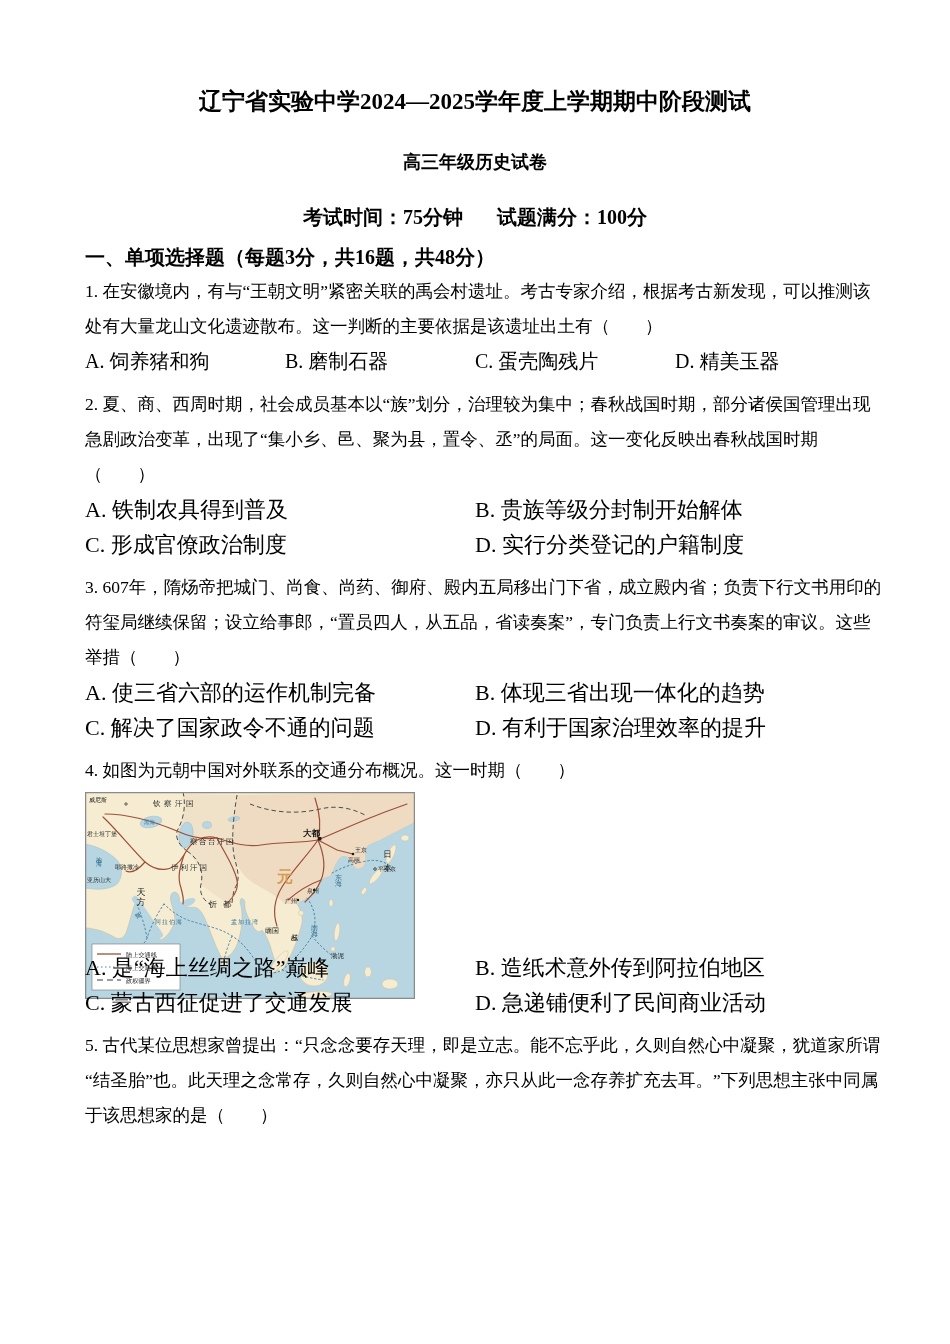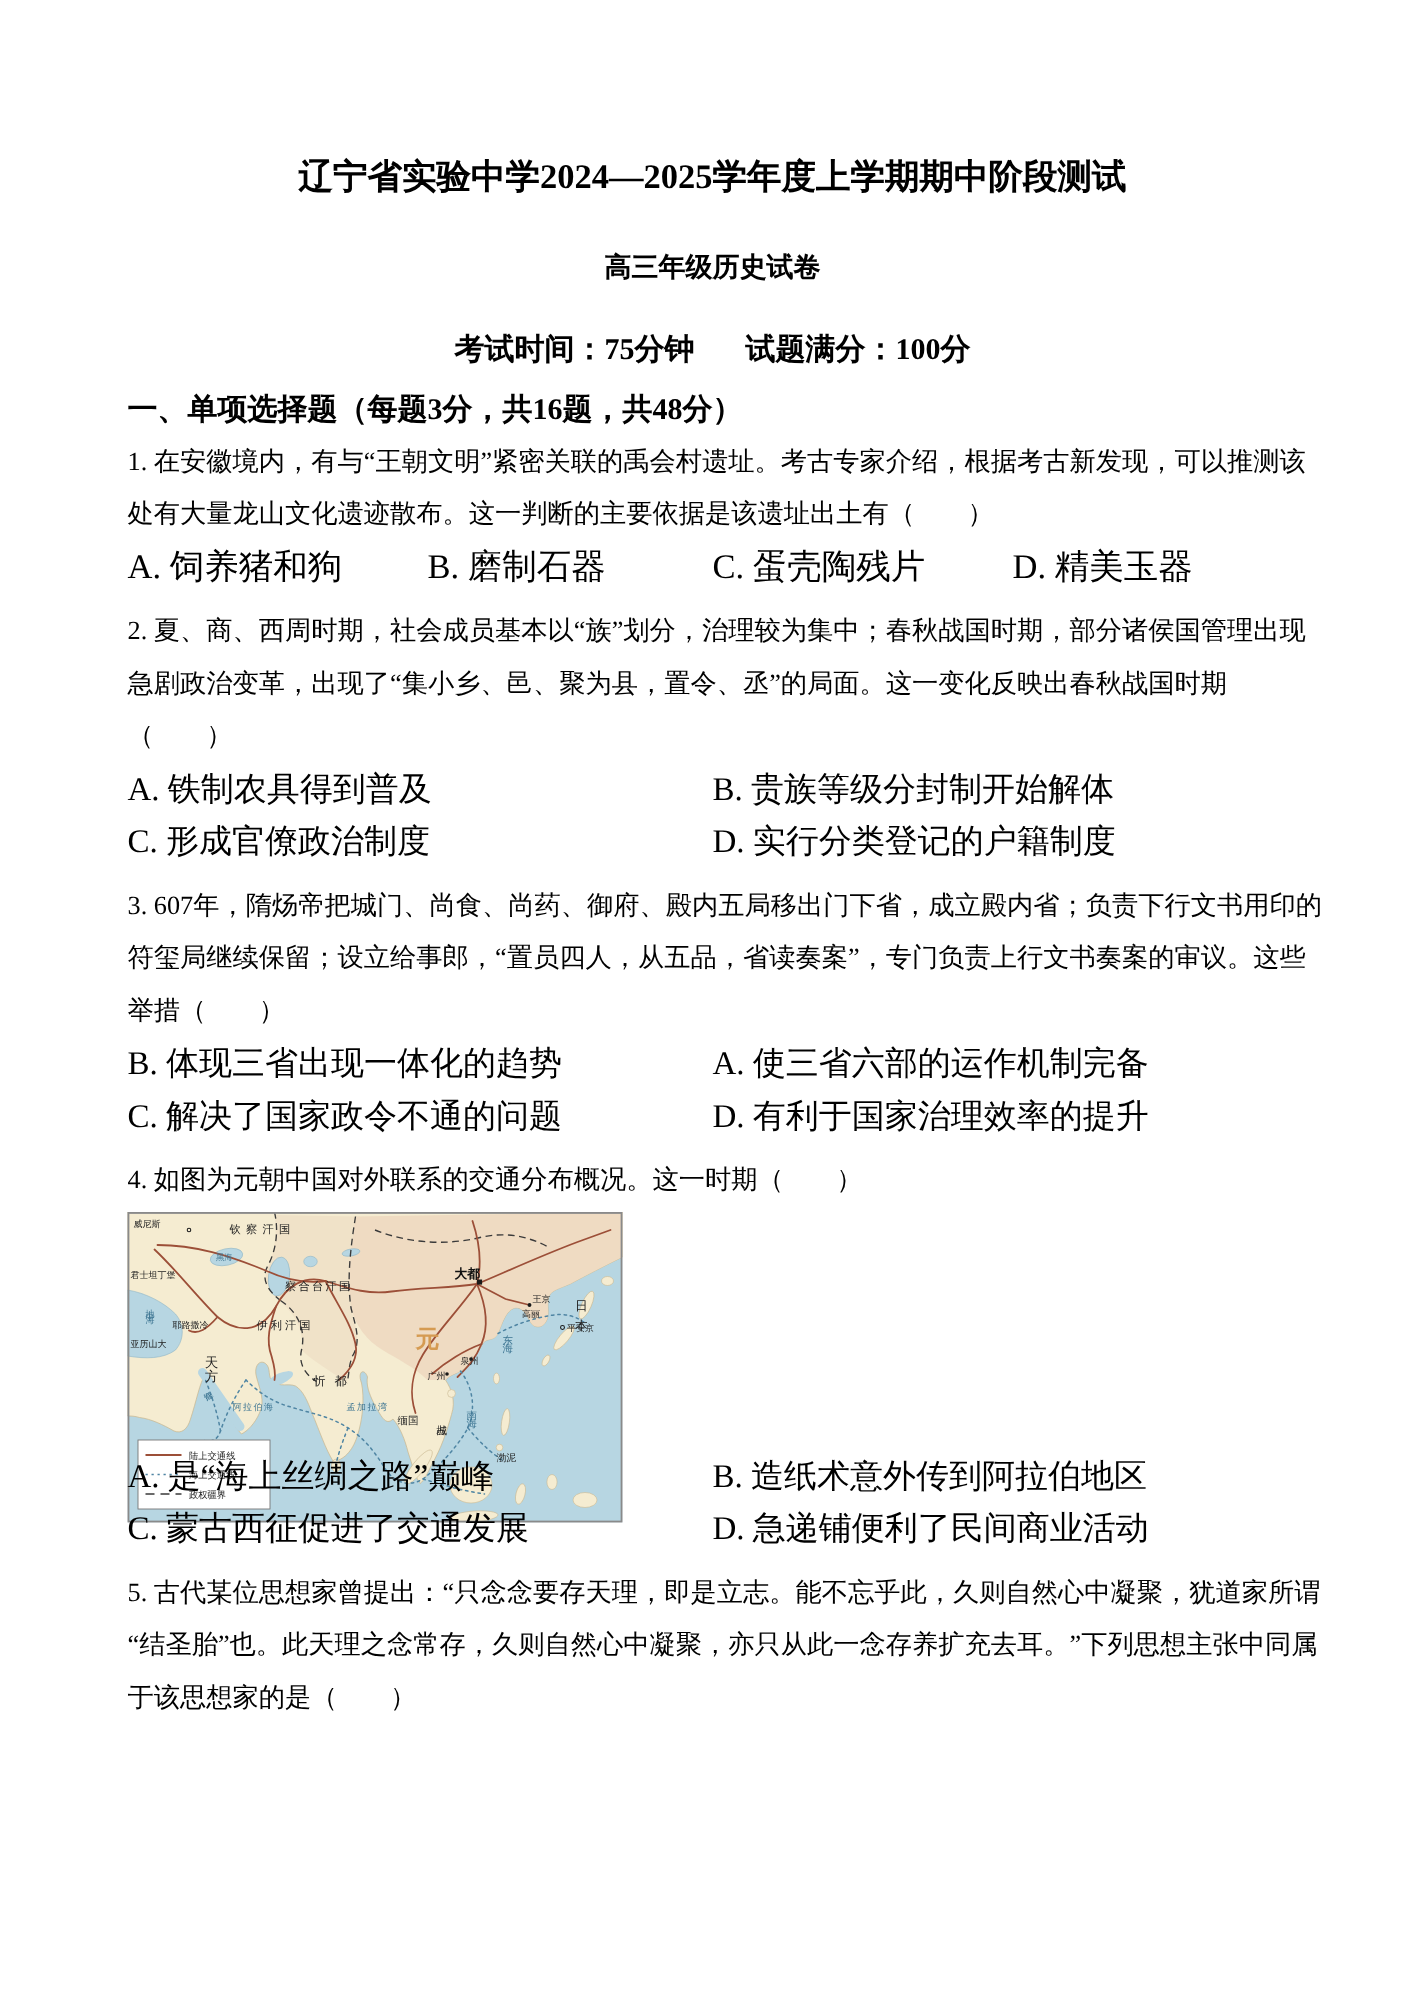--- a/index.html
+++ b/index.html
@@ -1,27 +1,27 @@
 <!DOCTYPE html>
 <html><head>
 <meta charset="utf-8">
 <style>
   html,body{margin:0;padding:0;background:#ffffff;}
   body{width:950px;height:1344px;overflow:hidden;
        font-family:"Liberation Serif","DejaVu Serif",serif;color:#000;}
   .page{padding:86px 85px 0 85px;width:780px;}
-  .title{text-align:center;font-weight:bold;font-size:23px;line-height:32px;white-space:nowrap;margin-top:16px;}
+  .title{text-align:center;font-weight:bold;font-size:23px;line-height:32px;white-space:nowrap;}
   .subtitle{text-align:center;font-weight:bold;font-size:18px;line-height:36px;margin-top:26px;}
   .info{text-align:center;font-weight:bold;font-size:20px;line-height:26px;margin-top:24px;}
   .info .gap{display:inline-block;width:34px;}
   .section-heading{font-weight:bold;font-size:20px;line-height:28px;margin-top:13px;white-space:nowrap;}
   .question{margin-top:8px;}
   .question.first{margin-top:3px;}
   .qline{font-size:17.5px;line-height:35px;white-space:nowrap;}
-  .opt-row-4{display:grid;grid-template-columns:200px 190px 200px 1fr;font-size:23px;line-height:35px;}
+  .opt-row-4{display:grid;grid-template-columns:200px 190px 200px 1fr;font-size:20px;line-height:35px;}
   .opt-row-2{display:grid;grid-template-columns:390px 1fr;font-size:22px;line-height:35px;}
   .opt{white-space:nowrap;}
   .map-wrap{margin:4px 0 6px 0;width:330px;height:152px;}
   .map-wrap svg{display:block;}
   text{font-family:"Liberation Serif","DejaVu Serif",serif;}
   .v{writing-mode:vertical-rl;text-orientation:upright;}
 </style>
 </head>
 <body>
 
@@ -57,22 +57,22 @@
       <span class="opt">C. 形成官僚政治制度</span>
       <span class="opt">D. 实行分类登记的户籍制度</span>
     </div>
   </div>
 
   <div class="question">
     <div class="qline">3. 607年，隋炀帝把城门、尚食、尚药、御府、殿内五局移出门下省，成立殿内省；负责下行文书用印的</div>
     <div class="qline">符玺局继续保留；设立给事郎，“置员四人，从五品，省读奏案”，专门负责上行文书奏案的审议。这些</div>
     <div class="qline">举措（　　）</div>
     <div class="opt-row-2">
+      <span class="opt">A. 使三省六部的运作机制完备</span>
       <span class="opt">B. 体现三省出现一体化的趋势</span>
-      <span class="opt">A. 使三省六部的运作机制完备</span>
     </div>
     <div class="opt-row-2">
       <span class="opt">C. 解决了国家政令不通的问题</span>
       <span class="opt">D. 有利于国家治理效率的提升</span>
     </div>
   </div>
 
   <div class="question">
     <div class="qline">4. 如图为元朝中国对外联系的交通分布概况。这一时期（　　）</div>
 

